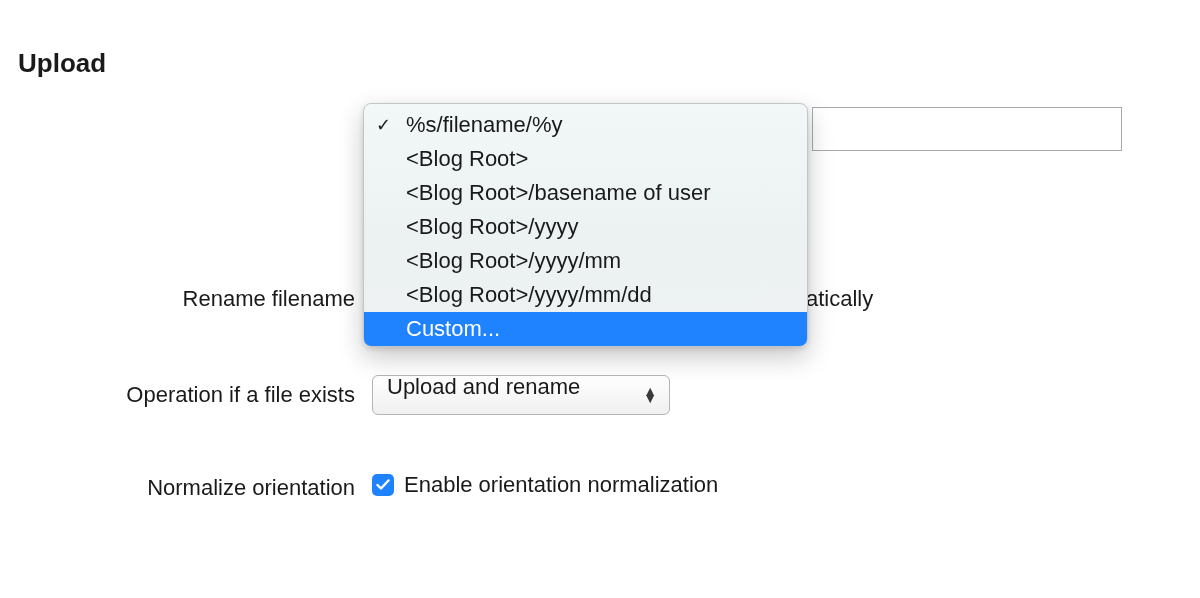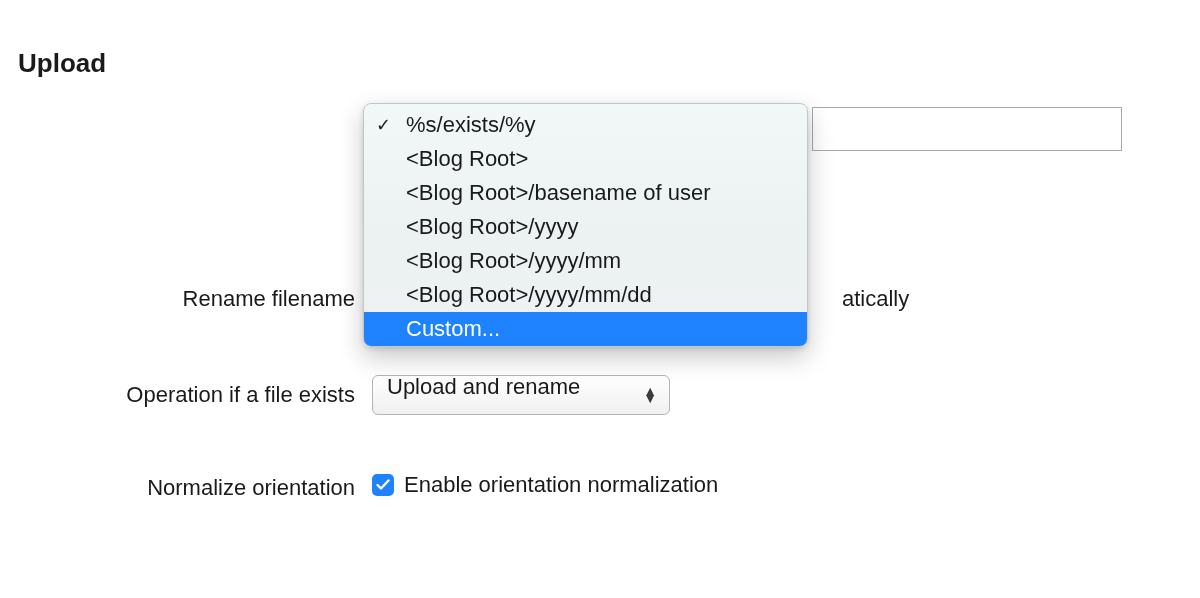--- a/index.html
+++ b/index.html
@@ -51,21 +51,20 @@
     font-size: 20px;
     padding: 0 8px;
   }
 
   
   .rename-frag {
     position: absolute;
     left: 806px;
     top: 286px;
     font-size: 22px;
-    margin-left: 36px;
   }
 
   
   .op-select {
     position: absolute;
     left: 372px;
     top: 375px;
     width: 298px;
     height: 40px;
     border: 1px solid #b4b4b4;
@@ -175,21 +174,21 @@
       <svg width="14" height="12" viewBox="0 0 14 12">
         <path d="M1.5 6 L5 9.5 L12.5 1.5" stroke="#fff" stroke-width="2.4" fill="none" stroke-linecap="round" stroke-linejoin="round"></path>
       </svg>
     </span>
     <span>Enable orientation normalization</span>
   </div>
 
   <div class="dropdown">
     <div class="dd-item">
       <span class="dd-check">✓</span>
-      <span>%s/exists/%y</span>
+      <span>%s/filename/%y</span>
     </div>
     <div class="dd-item">
       <span>&lt;Blog Root&gt;</span>
     </div>
     <div class="dd-item">
       <span>&lt;Blog Root&gt;/basename of user</span>
     </div>
     <div class="dd-item">
       <span>&lt;Blog Root&gt;/yyyy</span>
     </div>

